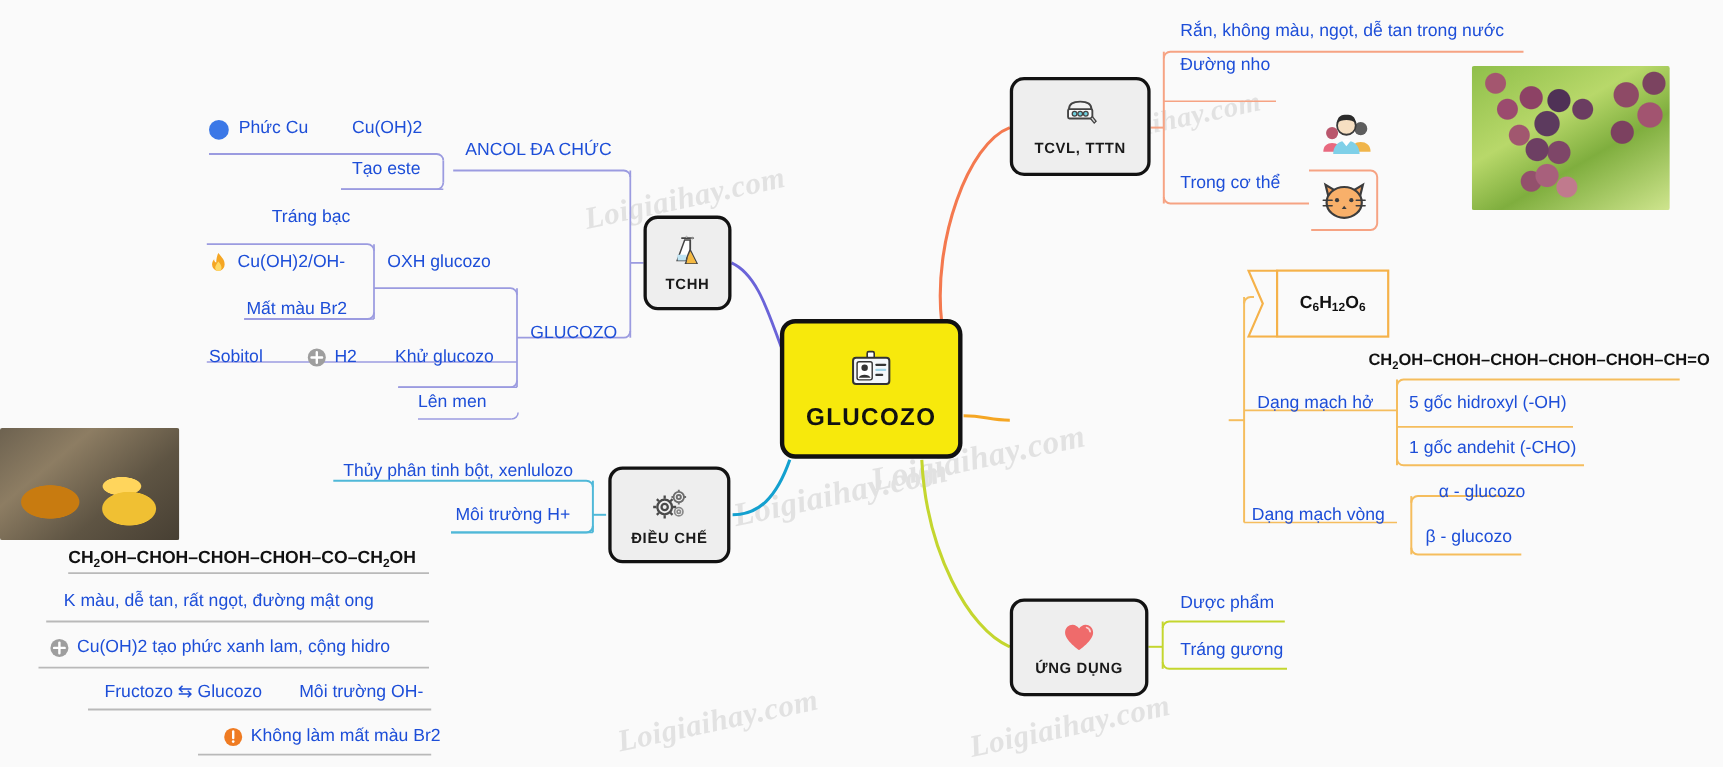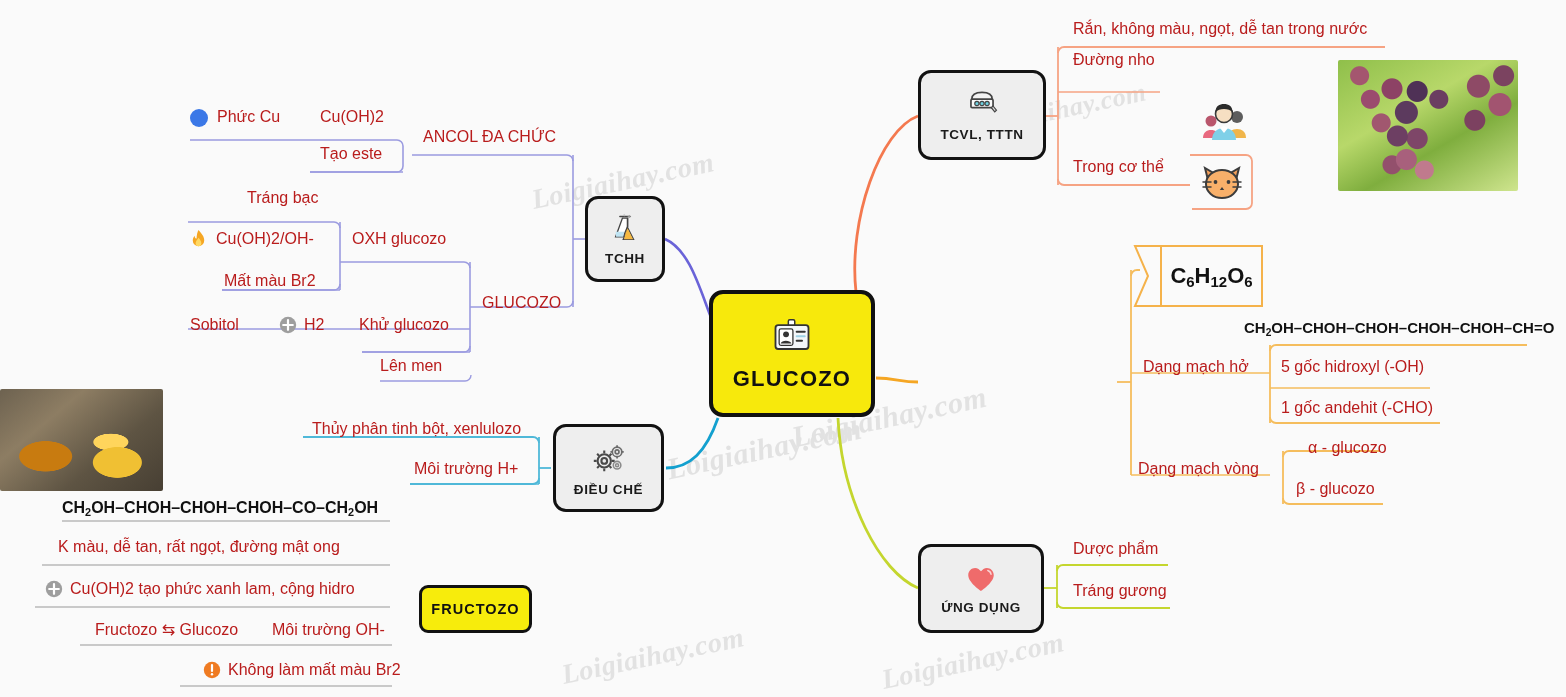--- a/index.html
+++ b/index.html
@@ -48,32 +48,32 @@
   
   .fructozo{
     left:419px;top:585px;width:107px;height:42px;
     background:#f7ec0c;border:3px solid #111;border-radius:9px;
     display:flex;align-items:center;justify-content:center;z-index:8;
   }
   .fructozo span{font-size:14.5px;font-weight:bold;color:#111;letter-spacing:1px;}
 
   
   .leaf{
-    position:absolute;font-size:16px;color:#b91c1c;white-space:nowrap;
+    position:absolute;font-size:16px;color:#1d4ed8;white-space:nowrap;
     line-height:1.15;
   }
   .leaf.bold{font-weight:bold;color:#111;}
 
   
   .banner{
     position:absolute;left:1160px;top:245px;width:103px;height:62px;
     border:2px solid #f5b24a;box-sizing:border-box;background:#fafafa;
     display:flex;align-items:center;justify-content:center;z-index:6;
   }
-  .banner span{font-size:22px;font-weight:bold;color:#111;}
+  .banner span{font-size:16px;font-weight:bold;color:#111;}
   .banner-notch{position:absolute;left:1133px;top:245px;width:30px;height:62px;z-index:6;}
 
   
   .photo{position:absolute;background-size:cover;background-position:center;border-radius:2px;}
 
   sub{font-size:.68em;vertical-align:baseline;position:relative;top:.28em;}
 
   .emoji{position:absolute;}
 </style>
 </head>
@@ -262,23 +262,20 @@
 
 
   <div class="abs bnode" style="left:918px;top:544px;width:126px;height:89px;">
     <svg class="bico" viewBox="0 0 40 40">
       <path d="M20 34S5 24 5 15.5C5 10.2 9 7 13 7c3 0 5.5 2 7 4 1.5-2 4-4 7-4 4 0 8 3.2 8 8.5C35 24 20 34 20 34z" fill="#ef6b6b"></path>
       <path d="M28 10c2 .6 3.5 2.4 3.8 4.4" stroke="#fff" stroke-width="1.8" fill="none" stroke-linecap="round" opacity=".7"></path>
     </svg>
     <div class="blabel">ỨNG DỤNG</div>
   </div>
 
-  <div class="abs fructozo">
-    <span>FRUCTOZO</span>
-  </div>
 
   <div class="emoji" style="left:190px;top:109px;width:18px;height:18px;border-radius:50%;background:#3b78e7;"></div>
   <div class="leaf" style="left:217px;top:108px;">Phức Cu</div>
   <div class="leaf" style="left:320px;top:108px;">Cu(OH)2</div>
   <div class="leaf" style="left:320px;top:145px;">Tạo este</div>
   <div class="leaf" style="left:423px;top:128px;">ANCOL ĐA CHỨC</div>
 
   <div class="leaf" style="left:247px;top:189px;">Tráng bạc</div>
 
   <svg class="emoji" style="left:188px;top:229px;width:21px;height:23px;" viewBox="0 0 22 24">

